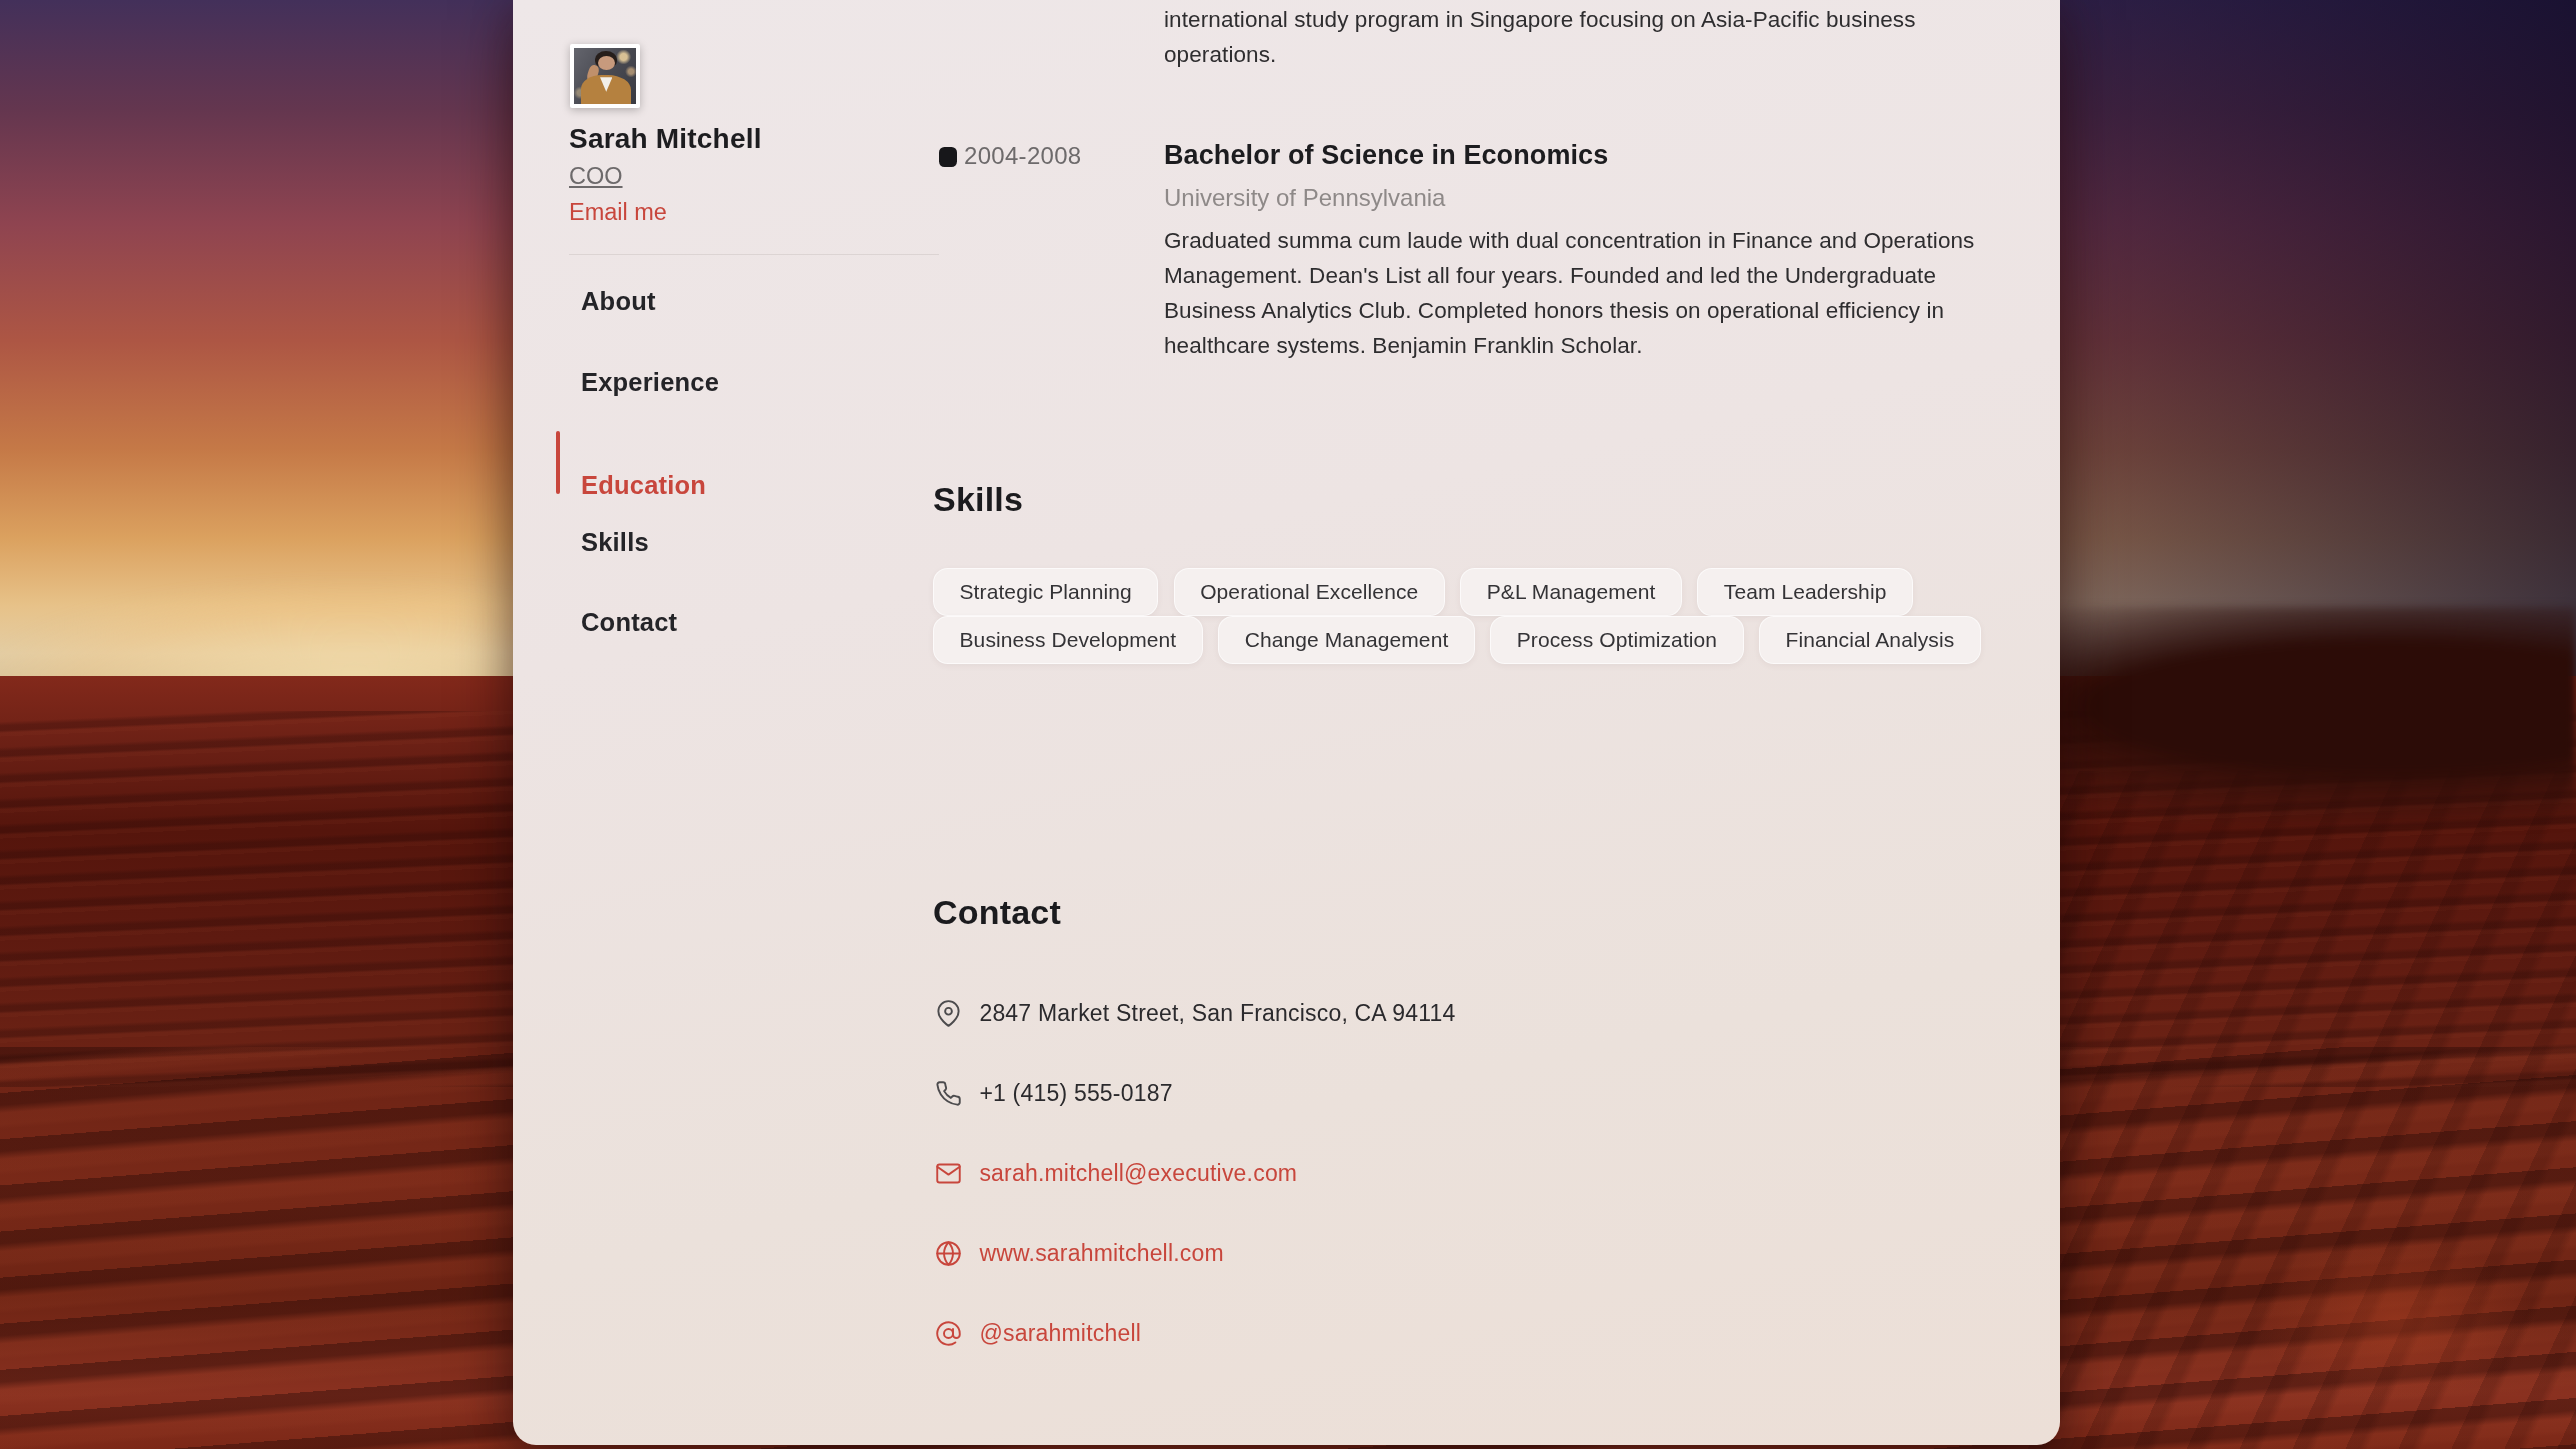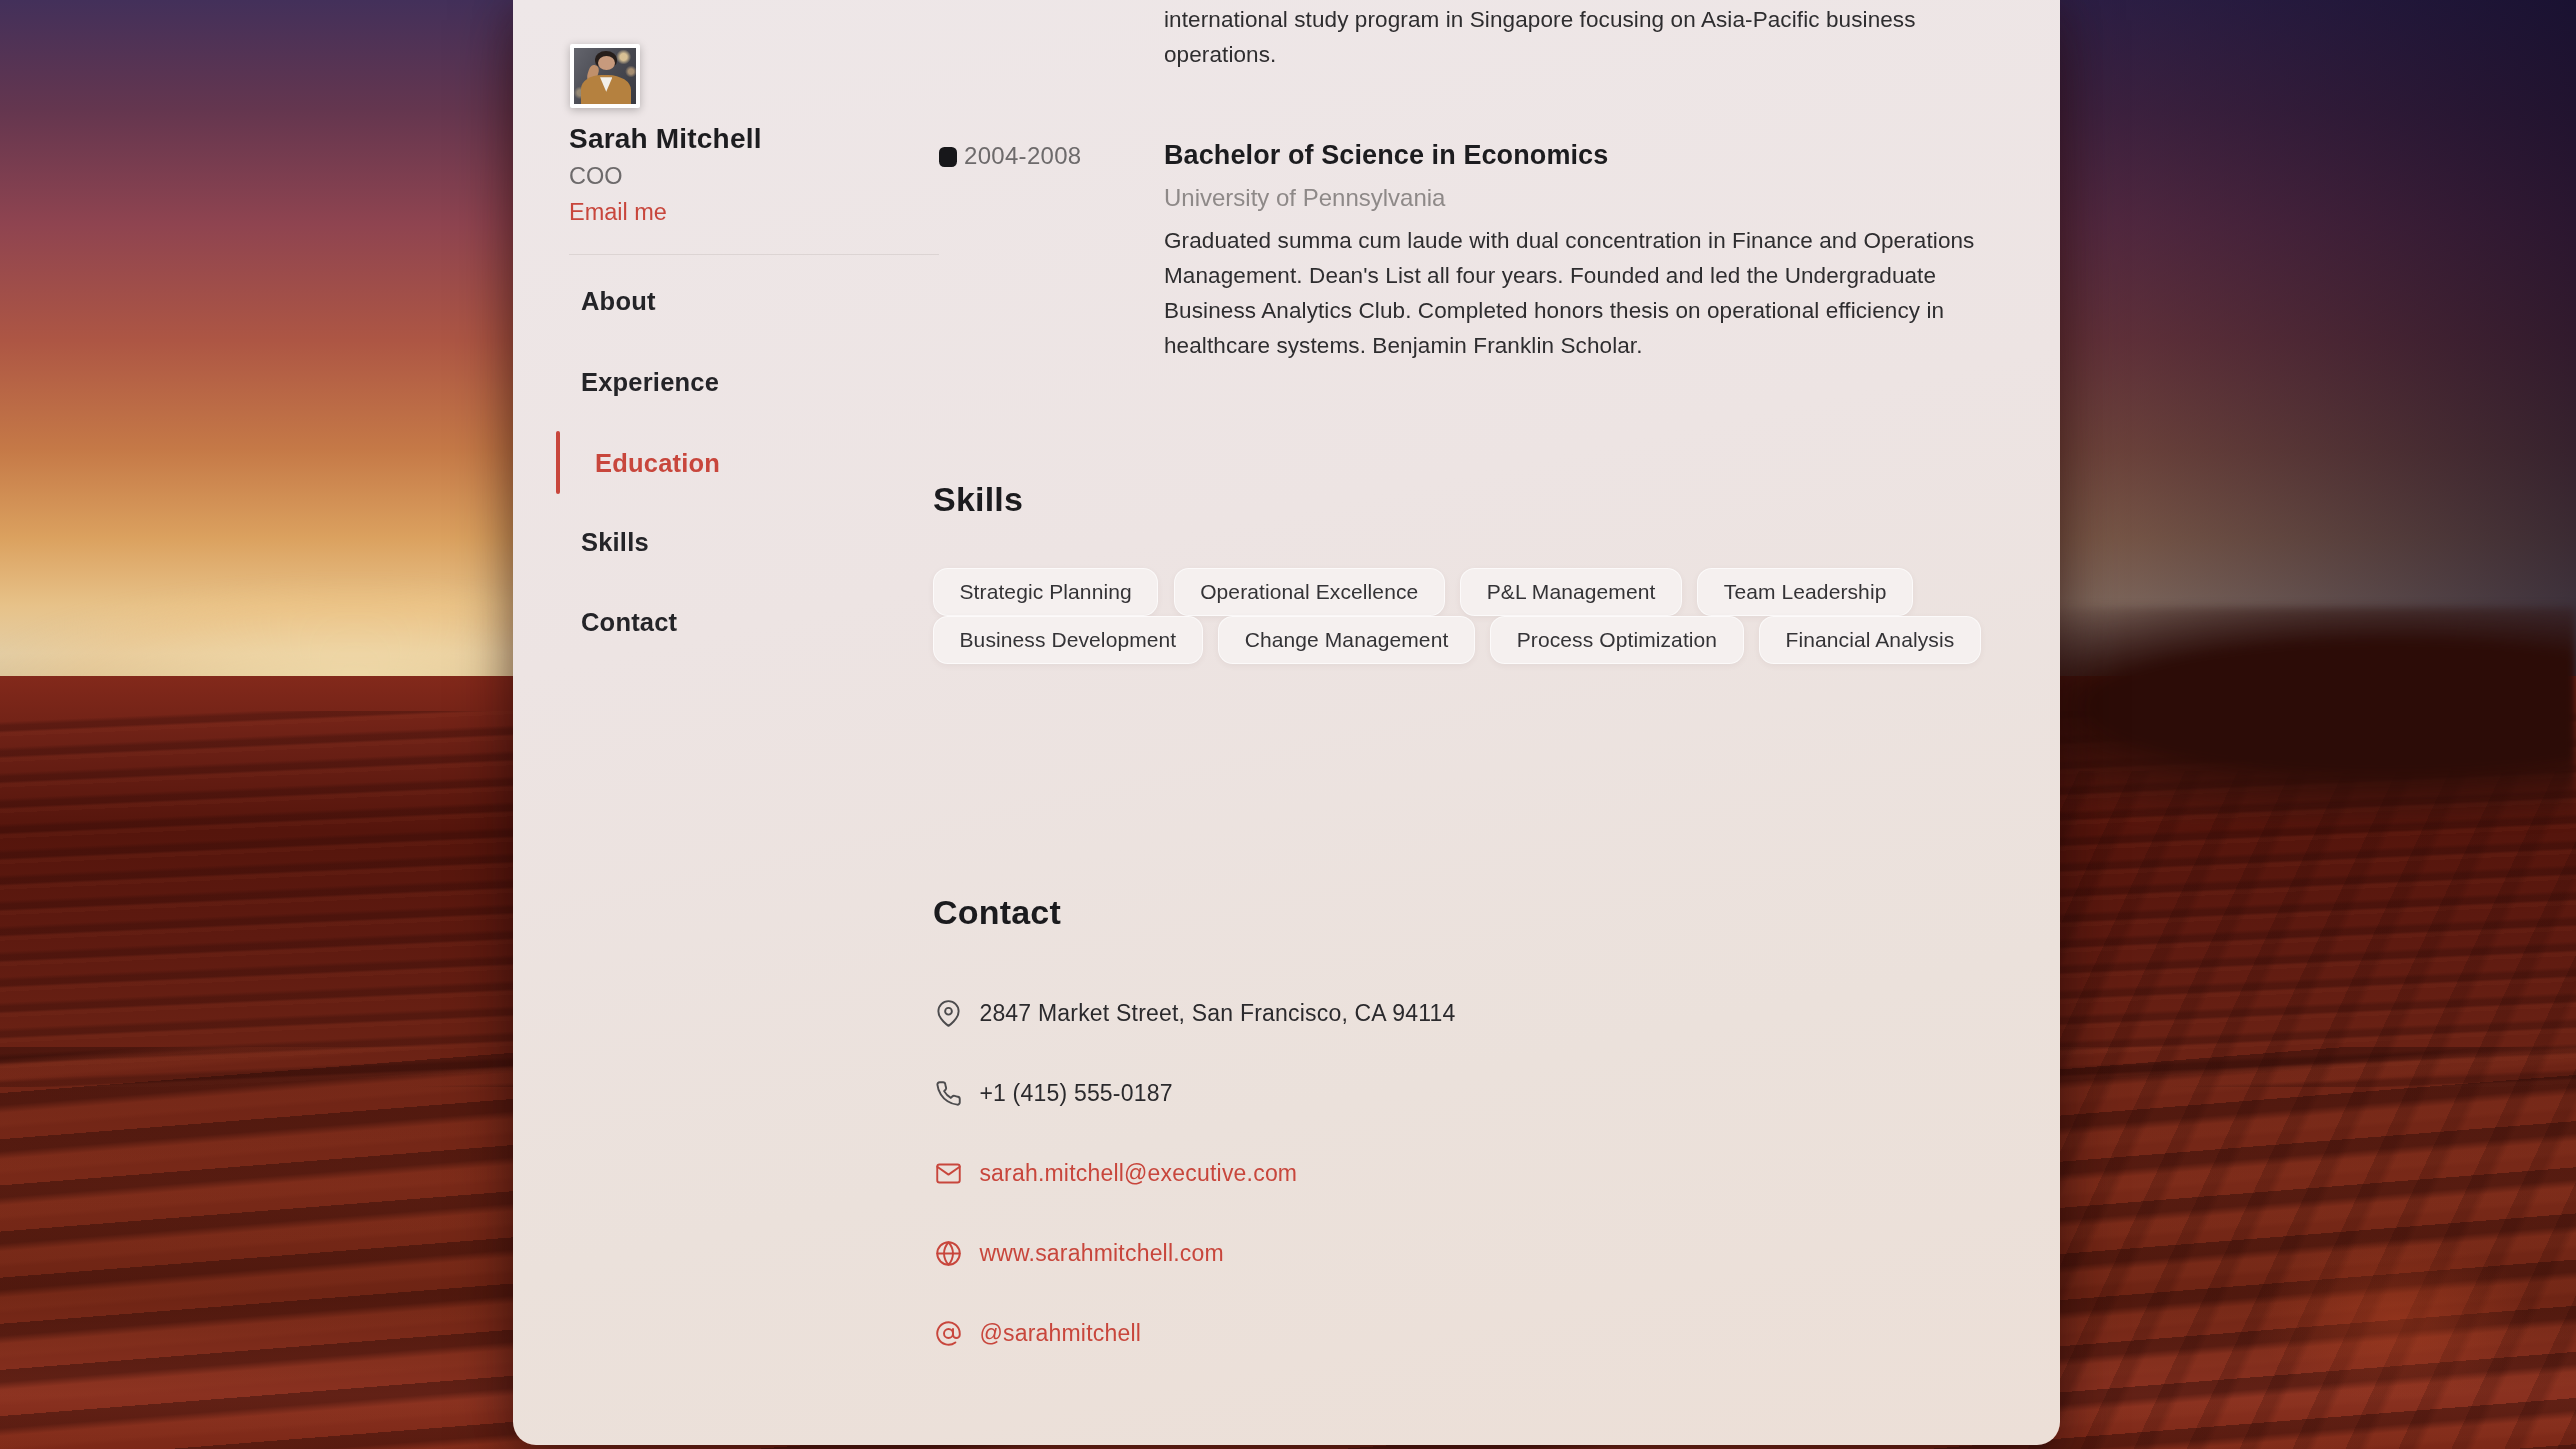--- a/index.html
+++ b/index.html
@@ -45,21 +45,21 @@
       radial-gradient(circle at 10% 80%, rgba(235,205,150,0.45) 0 4%, rgba(235,205,150,0) 9%),
       linear-gradient(125deg,#64656d 0%,#4b4c54 45%,#393a41 100%);}
   .ph-hair{position:absolute;left:34%;top:6%;width:36%;height:30%;border-radius:50% 50% 42% 42%;background:#261e1b;}
   .ph-face{position:absolute;left:38%;top:14%;width:28%;height:26%;border-radius:50%;background:#c79a7d;}
   .ph-jacket{position:absolute;left:12%;bottom:-6%;width:80%;height:58%;border-radius:42% 46% 6% 6%;background:#b5813f;}
   .ph-collar{position:absolute;left:42%;bottom:22%;width:20%;height:26%;background:#f2efe9;
     clip-path:polygon(50% 100%,0 0,100% 0);}
   .ph-arm{position:absolute;left:22%;top:30%;width:16%;height:30%;border-radius:40%;background:#c0906b;transform:rotate(18deg);}
 
   .p-name{position:absolute;left:56px;top:123px;font-size:28px;font-weight:600;color:#1d1d20;letter-spacing:0.2px;}
-  .p-role{position:absolute;left:56px;top:163px;font-size:23.5px;color:#6d6a6b;}
+  .p-role{position:absolute;left:56px;top:163px;font-size:23.5px;color:#6d6a6b;text-decoration:underline;}
   .p-email{position:absolute;left:56px;top:199px;font-size:23.5px;font-weight:500;color:#c8463c;cursor:pointer;}
   .p-divider{position:absolute;left:56px;top:254px;width:370px;height:1.3px;background:#dcd4d3;}
 
   .nav-item{position:absolute;left:68px;height:34px;display:flex;align-items:center;
     font-size:25.5px;font-weight:600;color:#242428;cursor:pointer;letter-spacing:0.2px;}
   .nav-item.active{color:#c8463c;}
   .nav-bar{position:absolute;left:43px;top:431px;width:4px;height:63px;background:#c8463c;border-radius:2px;}
 
   
   .main{position:absolute;left:420px;top:0;width:1047px;height:1445px;}
@@ -119,21 +119,21 @@
     </div>
   </div>
   <div class="p-name">Sarah Mitchell</div>
   <div class="p-role">COO</div>
   <a class="p-email">Email me</a>
   <div class="p-divider"></div>
 
   <div class="nav-bar"></div>
   <div class="nav-item" style="top:284px;">About</div>
   <div class="nav-item" style="top:365px;">Experience</div>
-  <div class="nav-item active" style="top:446px;margin-left:14px;">Education</div>
+  <div class="nav-item active" style="top:468px;">Education</div>
   <div class="nav-item" style="top:525px;">Skills</div>
   <div class="nav-item" style="top:605px;">Contact</div>
 
   <div class="main">
 
     <div class="edu-tail">international study program in Singapore focusing on Asia-Pacific business operations.</div>
 
     <div class="edu-entry">
       <div class="tl-marker"></div>
       <div class="tl-years">2004-2008</div>

